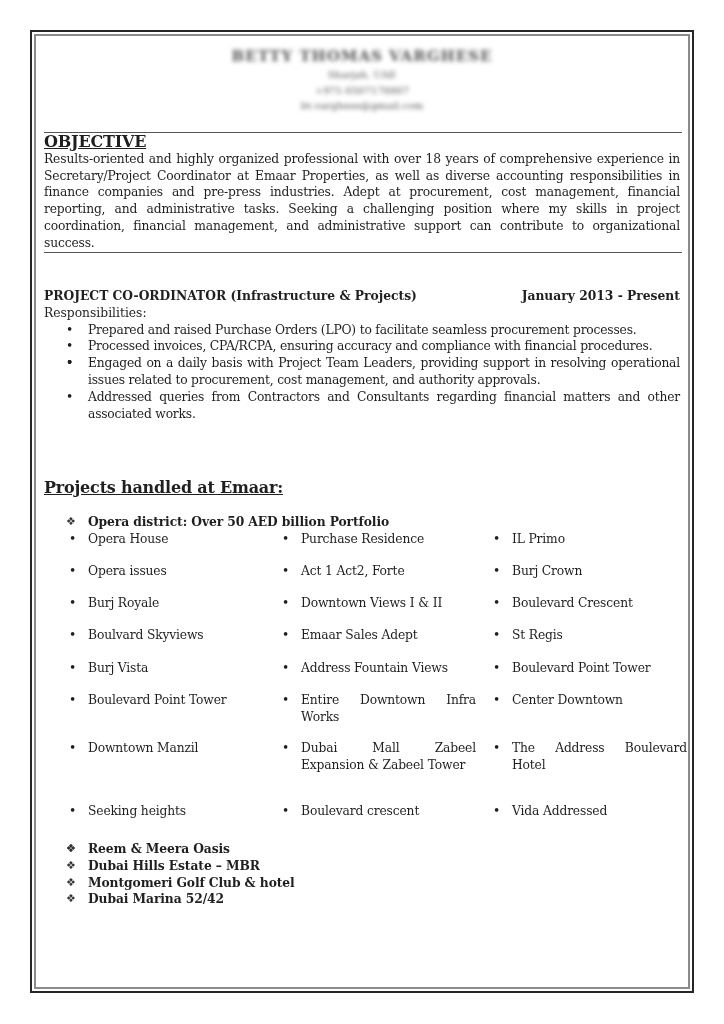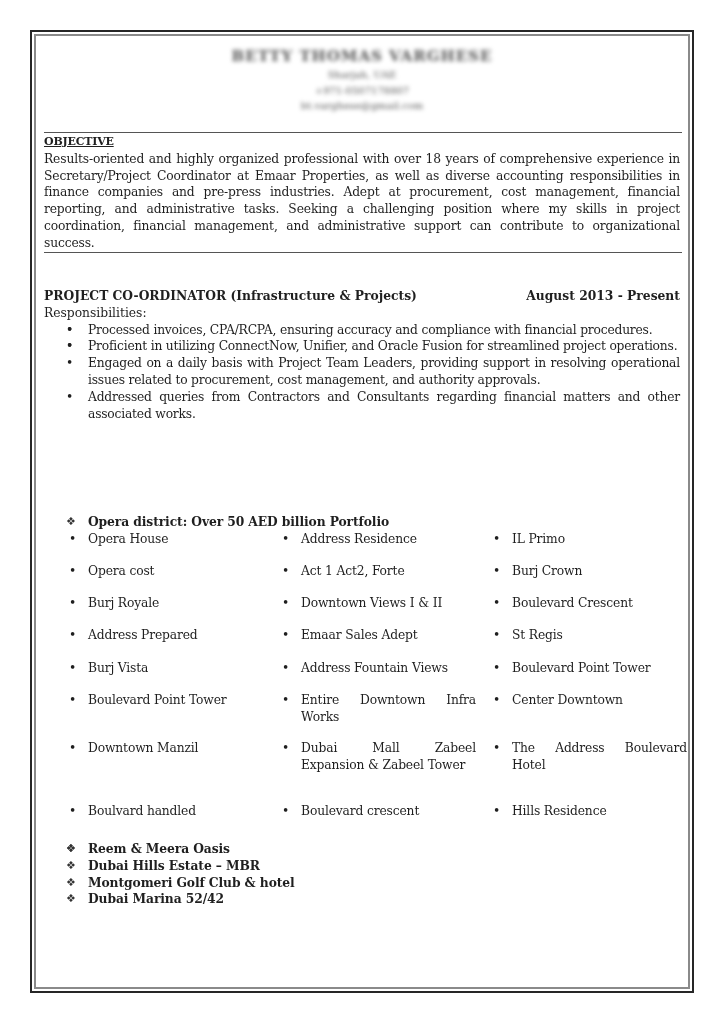--- a/index.html
+++ b/index.html
@@ -61,21 +61,21 @@
     .rule {
       position: absolute;
       left: 0;
       width: 638px;
       height: 0;
       border-top: 1.5px solid #555;
     }
     .section-title {
       font-weight: bold;
       text-decoration: underline;
-      font-size: 11px;
+      font-size: 16px;
       letter-spacing: -0.2px;
     }
     .justify {
       text-align: justify;
       text-align-last: left;
       letter-spacing: -0.15px;
     }
     .abs { position: absolute; left: 0; width: 636px; }
     .job-line {
       display: flex;
@@ -162,62 +162,65 @@
     <div class="section-title">OBJECTIVE</div>
     <div class="justify">Results-oriented and highly organized professional with over 18 years of comprehensive experience in Secretary/Project Coordinator at Emaar Properties, as well as diverse accounting responsibilities in finance companies and pre-press industries. Adept at procurement, cost management, financial reporting, and administrative tasks. Seeking a challenging position where my skills in project coordination, financial management, and administrative support can contribute to organizational success.</div>
   </div>
 
   <div class="rule" style="top:212px;"></div>
 
 
   <div class="abs" style="top:248px;">
     <div class="job-line">
       <span>PROJECT CO-ORDINATOR (Infrastructure &amp; Projects)</span>
-      <span>August 2013 - Present</span>
+      <span>January 2013 - Present</span>
     </div>
     <div>Responsibilities:</div>
     <ul class="resp">
-      <li><span class="dot">•</span></li>
+      <li><span class="dot">•</span><span>Prepared and raised Purchase Orders (LPO) to facilitate seamless procurement processes.</span></li>
       <li><span class="dot">•</span><span>Processed invoices, CPA/RCPA, ensuring accuracy and compliance with financial procedures.</span></li>
       <li><span class="dot">•</span></li>
-      <li><span class="dot">•</span><span>Proficient in utilizing ConnectNow, Unifier, and Oracle Fusion for streamlined project operations.</span></li>
+      <li><span class="dot">•</span></li>
       <li><span class="dot">•</span><span>Engaged on a daily basis with Project Team Leaders, providing support in resolving operational issues related to procurement, cost management, and authority approvals.</span></li>
       <li><span class="dot">•</span><span>Addressed queries from Contractors and Consultants regarding financial matters and other associated works.</span></li>
     </ul>
   </div>
 
+  <div class="abs" style="top:440px;">
+    <div class="section-title">Projects handled at Emaar:</div>
+  </div>
 
   <div class="abs" style="top:474px;">
     <div class="diamond-item">
       <span class="dia">❖</span>
       <span>Opera district: Over 50 AED billion Portfolio</span>
     </div>
   </div>
 
   <div class="grid" style="top:491px;">
 
     <div class="grid-row" style="top:0px;">
       <div class="cell" style="left:25px;">
           <span class="dot">•</span>
           <span class="txt">Opera House</span>
         </div>
       <div class="cell" style="left:238px;">
           <span class="dot">•</span>
-          <span class="txt">Address Residence</span>
+          <span class="txt">Purchase Residence</span>
         </div>
       <div class="cell" style="left:449px;">
           <span class="dot">•</span>
           <span class="txt">IL Primo</span>
         </div>
     </div>
 
     <div class="grid-row" style="top:32px;">
       <div class="cell" style="left:25px;">
           <span class="dot">•</span>
-          <span class="txt">Opera cost</span>
+          <span class="txt">Opera issues</span>
         </div>
       <div class="cell" style="left:238px;">
           <span class="dot">•</span>
           <span class="txt">Act 1 Act2, Forte</span>
         </div>
       <div class="cell" style="left:449px;">
           <span class="dot">•</span>
           <span class="txt">Burj Crown</span>
         </div>
     </div>
@@ -233,21 +236,21 @@
         </div>
       <div class="cell" style="left:449px;">
           <span class="dot">•</span>
           <span class="txt">Boulevard Crescent</span>
         </div>
     </div>
 
     <div class="grid-row" style="top:96px;">
       <div class="cell" style="left:25px;">
           <span class="dot">•</span>
-          <span class="txt">Address Prepared</span>
+          <span class="txt">Boulvard Skyviews</span>
         </div>
       <div class="cell" style="left:238px;">
           <span class="dot">•</span>
           <span class="txt">Emaar Sales Adept</span>
         </div>
       <div class="cell" style="left:449px;">
           <span class="dot">•</span>
           <span class="txt">St Regis</span>
         </div>
     </div>
@@ -293,29 +296,29 @@
         </div>
       <div class="cell" style="left:449px;">
           <span class="dot">•</span>
           <span class="txt">The Address Boulevard Hotel</span>
         </div>
     </div>
 
     <div class="grid-row" style="top:272px;">
       <div class="cell" style="left:25px;">
           <span class="dot">•</span>
-          <span class="txt">Boulvard handled</span>
+          <span class="txt">Seeking heights</span>
         </div>
       <div class="cell" style="left:238px;">
           <span class="dot">•</span>
           <span class="txt">Boulevard crescent</span>
         </div>
       <div class="cell" style="left:449px;">
           <span class="dot">•</span>
-          <span class="txt">Hills Residence</span>
+          <span class="txt">Vida Addressed</span>
         </div>
     </div>
   </div>
 
   <div class="abs" style="top:801px;">
     <div class="diamond-item"><span class="dia">❖</span></div>
     <div class="diamond-item"><span class="dia">❖</span><span>Reem &amp; Meera Oasis</span></div>
     <div class="diamond-item"><span class="dia">❖</span><span>Dubai Hills Estate – MBR</span></div>
     <div class="diamond-item"><span class="dia">❖</span><span>Montgomeri Golf Club &amp; hotel</span></div>
     <div class="diamond-item"><span class="dia">❖</span><span>Dubai Marina 52/42</span></div>

